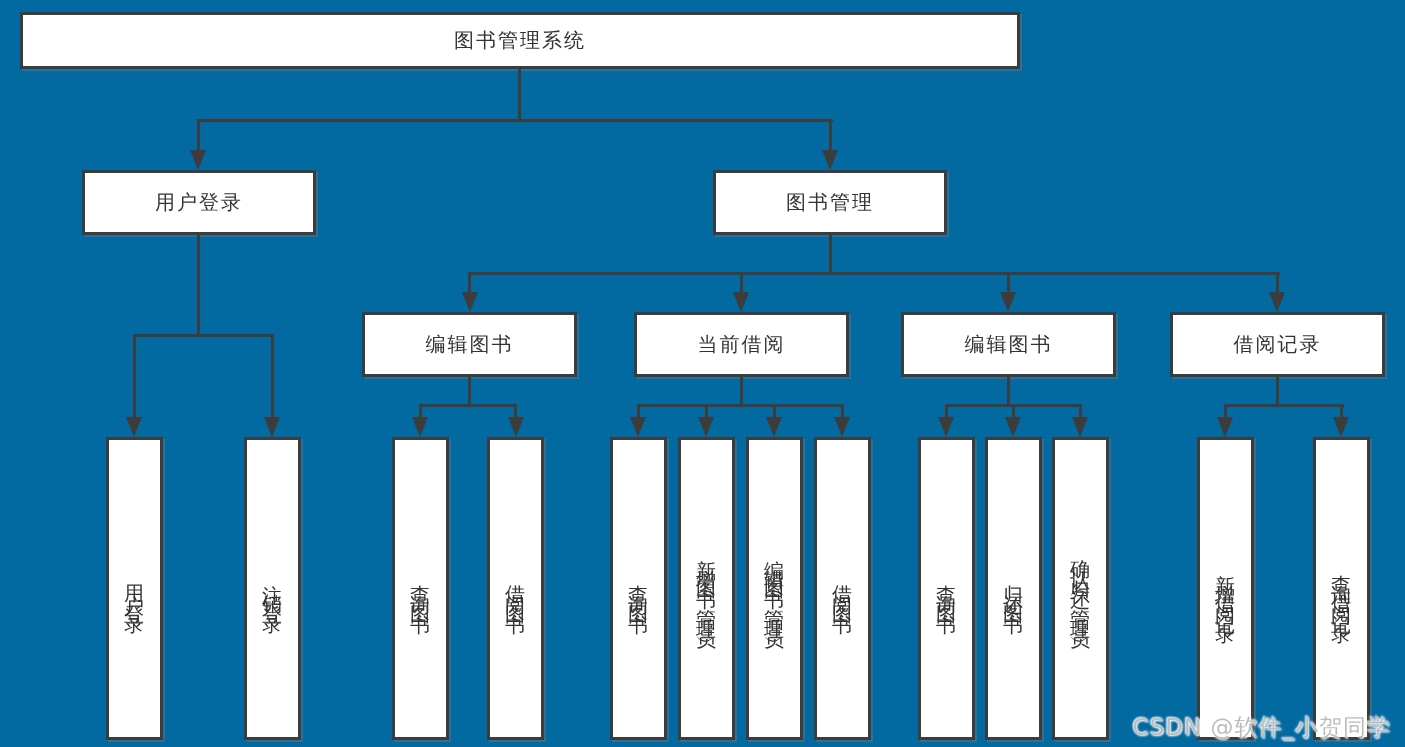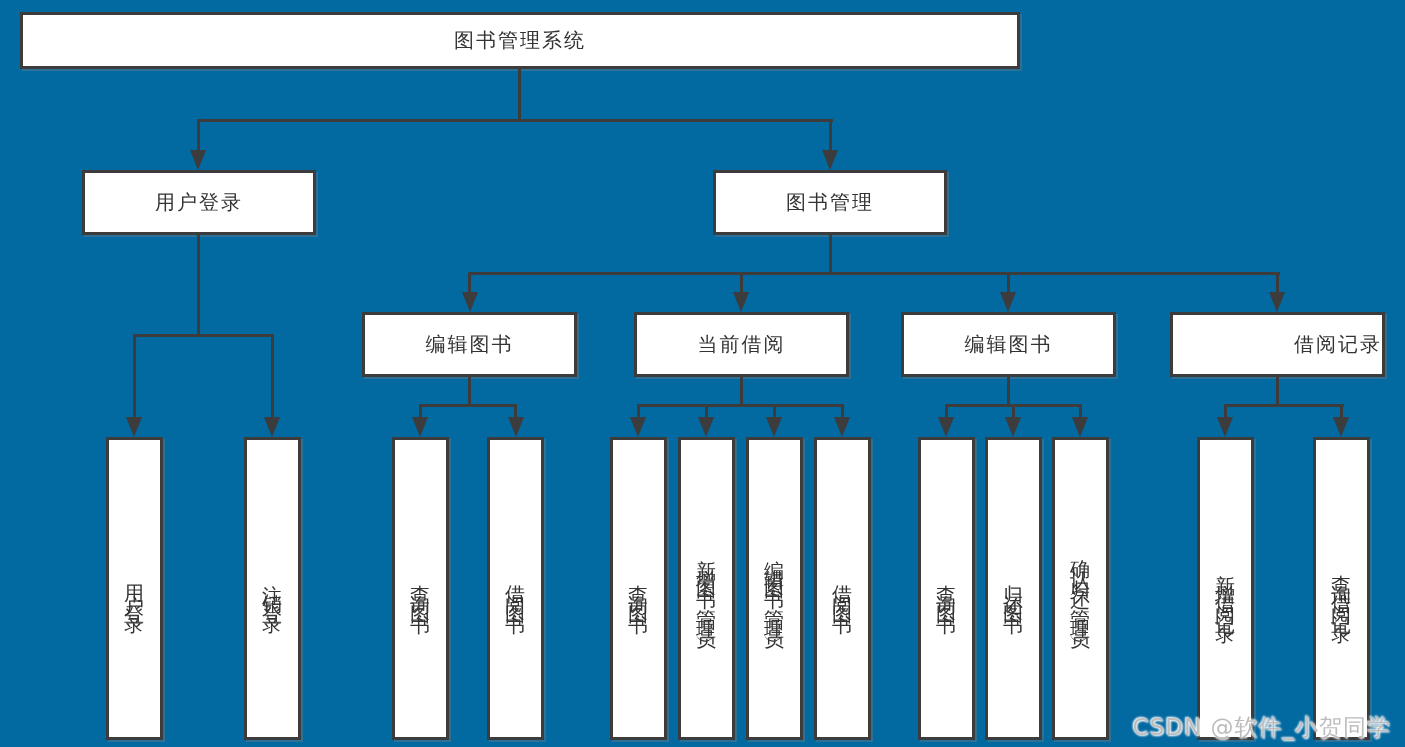--- a/index.html
+++ b/index.html
@@ -102,21 +102,21 @@
 
   <div class="node node-h" style="left:362px;top:312px;width:215px;height:65px;">
     <span>编辑图书</span>
   </div>
   <div class="node node-h" style="left:634px;top:312px;width:215px;height:65px;">
     <span>当前借阅</span>
   </div>
   <div class="node node-h" style="left:901px;top:312px;width:215px;height:65px;">
     <span>编辑图书</span>
   </div>
-  <div class="node node-h" style="left:1170px;top:312px;width:215px;height:65px;justify-content:flex-end;">
+  <div class="node node-h" style="left:1170px;top:312px;width:215px;height:65px;">
     <span>借阅记录</span>
   </div>
 
   <i class="ln" style="left:197px;top:235px;width:3px;height:102px;"></i>
   <i class="ln" style="left:133px;top:334px;width:141px;height:3px;"></i>
   <i class="ln" style="left:133px;top:334px;width:3px;height:85px;"></i>
   <i class="ar" style="left:126px;top:417px;"></i>
   <i class="ln" style="left:271px;top:334px;width:3px;height:85px;"></i>
   <i class="ar" style="left:264px;top:417px;"></i>
 

